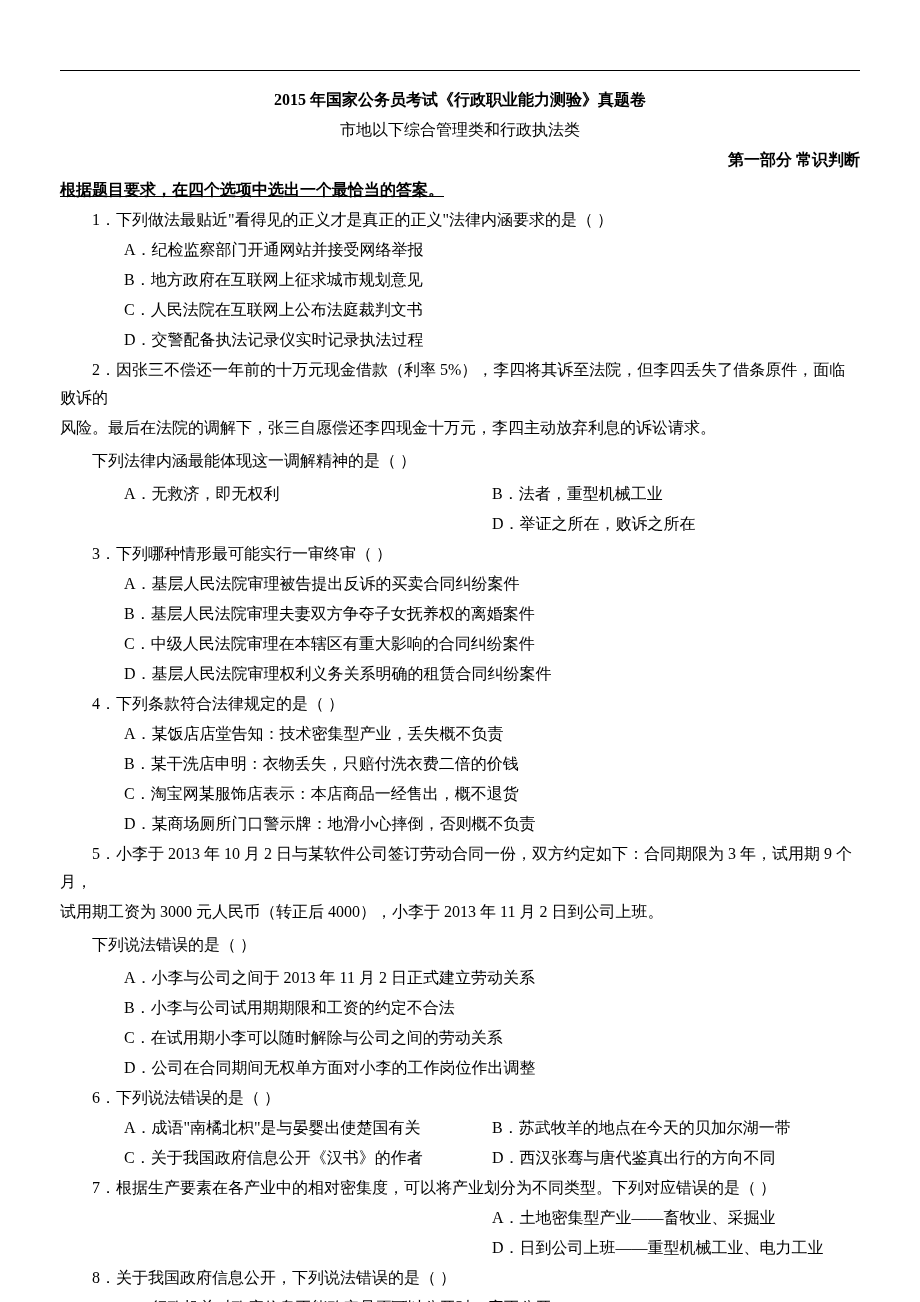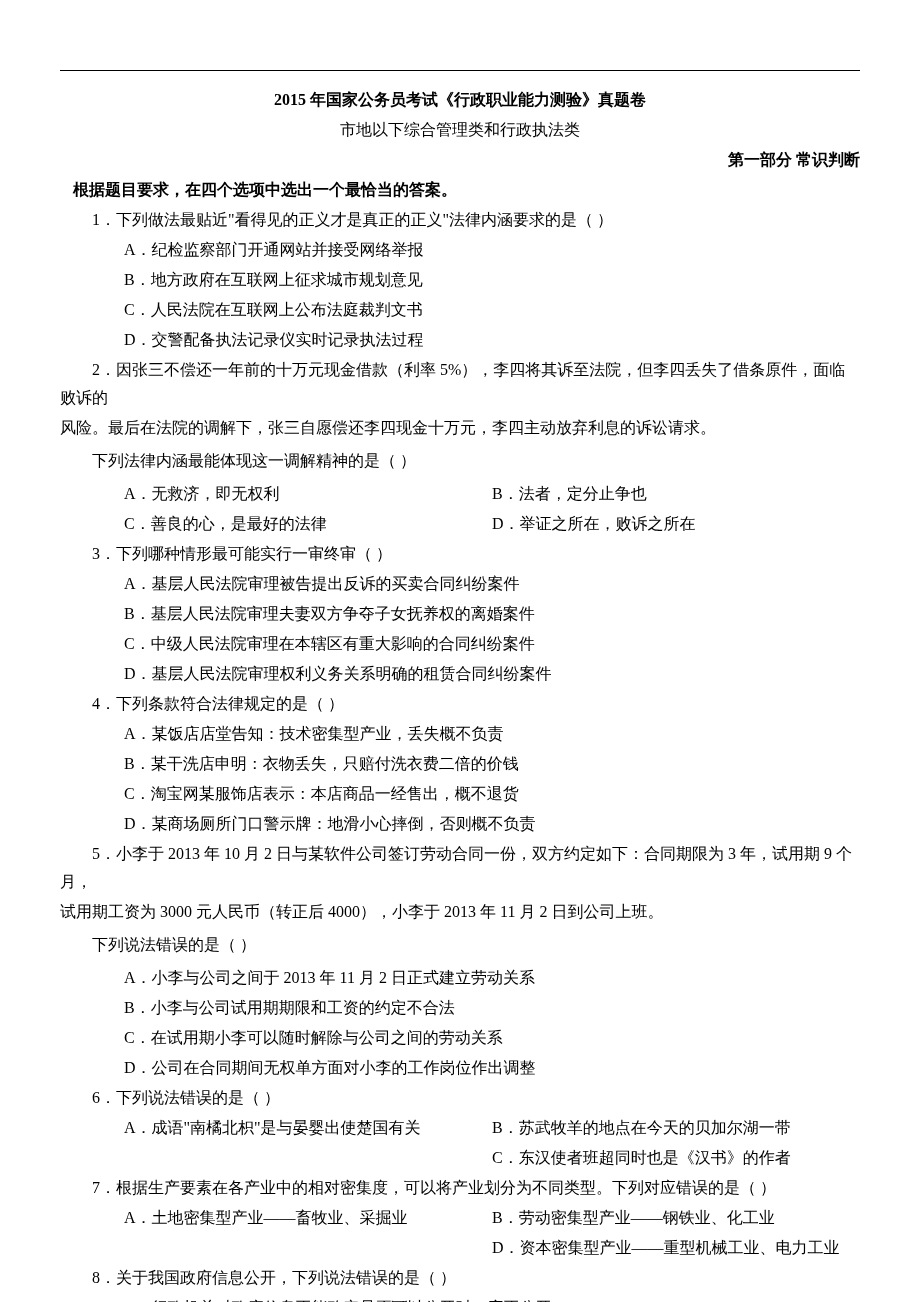--- a/index.html
+++ b/index.html
@@ -27,21 +27,22 @@
       font-weight: normal;
       margin: 2px 0;
     }
     .title-section {
       text-align: right;
       font-weight: bold;
       margin: 2px 0;
     }
     .instruction {
       font-weight: bold;
-      margin: 2px 13px;
+      margin: 2px 0;
+      text-decoration: underline;
     }
     .q-stem {
       margin: 2px 0;
       text-indent: 2em;
     }
     .q-stem-cont {
       margin: 2px 0;
       text-indent: 0;
     }
     .q-sub {
@@ -76,24 +77,23 @@
 <div class="opt">A．纪检监察部门开通网站并接受网络举报</div>
 <div class="opt">B．地方政府在互联网上征求城市规划意见</div>
 <div class="opt">C．人民法院在互联网上公布法庭裁判文书</div>
 <div class="opt">D．交警配备执法记录仪实时记录执法过程</div>
 
 <div class="q-stem">2．因张三不偿还一年前的十万元现金借款（利率 5%），李四将其诉至法院，但李四丢失了借条原件，面临败诉的</div>
 <div class="q-stem-cont">风险。最后在法院的调解下，张三自愿偿还李四现金十万元，李四主动放弃利息的诉讼请求。</div>
 <div class="q-sub">下列法律内涵最能体现这一调解精神的是（   ）</div>
 <div class="opt-row">
   <span class="c1">A．无救济，即无权利</span>
-  <span class="c2">B．法者，定分止争也</span>
+  <span class="c2">B．法者，重型机械工业</span>
 </div>
 <div class="opt-row">
-  <span class="c1">C．善良的心，是最好的法律</span>
   <span class="c2">D．举证之所在，败诉之所在</span>
 </div>
 
 <div class="q-stem">3．下列哪种情形最可能实行一审终审（   ）</div>
 <div class="opt">A．基层人民法院审理被告提出反诉的买卖合同纠纷案件</div>
 <div class="opt">B．基层人民法院审理夫妻双方争夺子女抚养权的离婚案件</div>
 <div class="opt">C．中级人民法院审理在本辖区有重大影响的合同纠纷案件</div>
 <div class="opt">D．基层人民法院审理权利义务关系明确的租赁合同纠纷案件</div>
 
 <div class="q-stem">4．下列条款符合法律规定的是（   ）</div>
@@ -109,26 +109,26 @@
 <div class="opt">B．小李与公司试用期期限和工资的约定不合法</div>
 <div class="opt">C．在试用期小李可以随时解除与公司之间的劳动关系</div>
 <div class="opt">D．公司在合同期间无权单方面对小李的工作岗位作出调整</div>
 
 <div class="q-stem">6．下列说法错误的是（   ）</div>
 <div class="opt-row">
   <span class="c1">A．成语"南橘北枳"是与晏婴出使楚国有关</span>
   <span class="c2">B．苏武牧羊的地点在今天的贝加尔湖一带</span>
 </div>
 <div class="opt-row">
-  <span class="c1">C．东汉使者班超同时也是《汉书》的作者</span>
+  <span class="c1">C．关于我国政府信息公开《汉书》的作者</span>
+  <span class="c2">D．西汉张骞与唐代鉴真出行的方向不同</span>
 </div>
 
 <div class="q-stem">7．根据生产要素在各产业中的相对密集度，可以将产业划分为不同类型。下列对应错误的是（   ）</div>
 <div class="opt-row">
   <span class="c1">A．土地密集型产业——畜牧业、采掘业</span>
-  <span class="c2">B．劳动密集型产业——钢铁业、化工业</span>
 </div>
 <div class="opt-row">
-  <span class="c2">D．资本密集型产业——重型机械工业、电力工业</span>
+  <span class="c2">D．日到公司上班——重型机械工业、电力工业</span>
 </div>
 
 <div class="q-stem">8．关于我国政府信息公开，下列说法错误的是（   ）</div>
 <div class="opt">A．行政机关对政府信息不能确定是否可以公开时，应不公开</div>
 
 </body></html>

